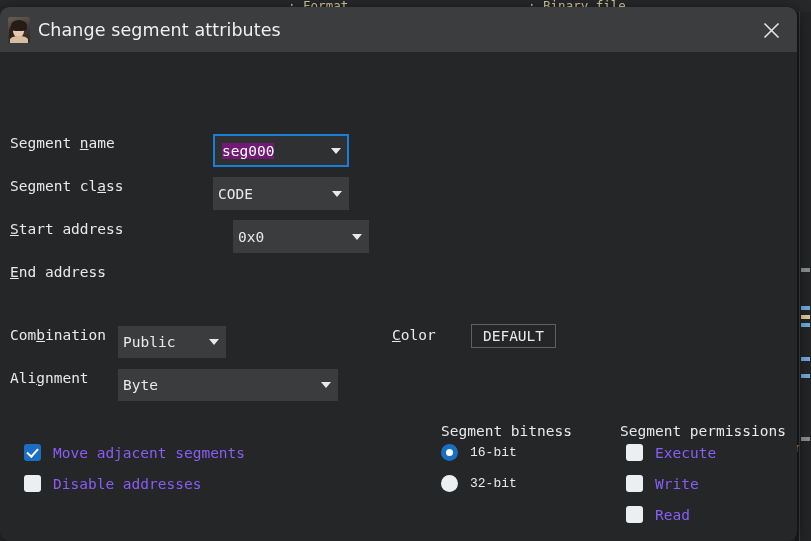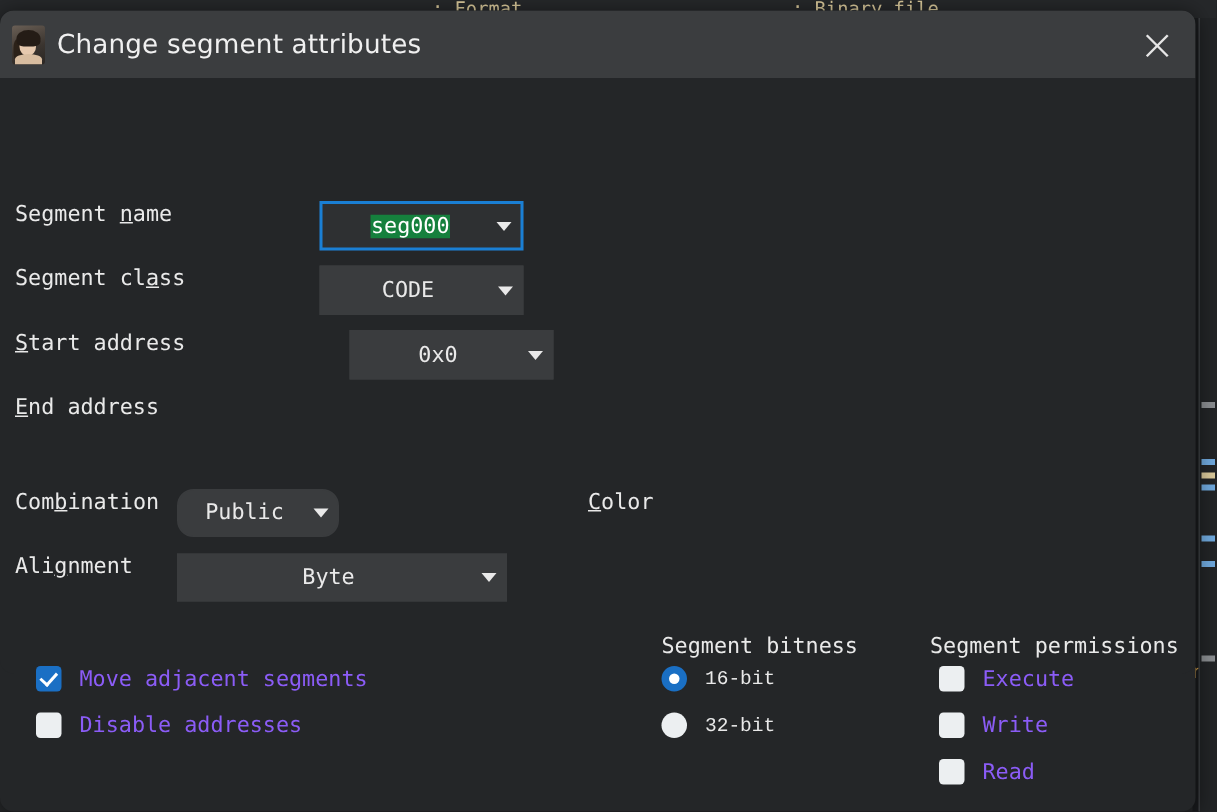--- a/index.html
+++ b/index.html
@@ -134,21 +134,20 @@
     justify-content: center;
     cursor: pointer;
   }
   #close-button svg { display:block; }
 
   #dialog-body {
     position: relative;
     height: 397px;
     background: #242628;
     border-radius: 0 0 9px 9px;
-    text-align: center;
   }
 
   
   .field-label {
     position: absolute;
     color: #e9e9e9;
     font-family: "DejaVu Sans Mono", monospace;
     font-size: 14.5px;
     white-space: pre;
   }
@@ -173,21 +172,21 @@
     font-family: "DejaVu Sans Mono", monospace;
     font-size: 14.5px;
     padding-left: 4px;
     white-space: pre;
     overflow: hidden;
   }
   .combo.focused .combo-value {
     padding-left: 7px;
   }
   .combo .combo-value .sel {
-    background: #15803d;
+    background: #701a75;
     color: #ffffff;
   }
   .combo .arrow {
     width: 22px;
     display: flex;
     align-items: center;
     justify-content: center;
   }
   .arrow-glyph {
     width: 0; height: 0;
@@ -347,28 +346,31 @@
     <div class="combo" style="left:213px; top:168px; width:136px; height:33px;margin-left:20px;">
       <div class="combo-value">0x0</div>
       <div class="arrow">
           <div class="arrow-glyph"></div>
         </div>
     </div>
 
     <div class="field-label" style="left:10px; top:212px;"><span class="mn">E</span><span>nd address</span></div>
 
     <div class="field-label" style="left:10px; top:275px;"><span>Com</span><span class="mn">b</span><span>ination</span></div>
-    <div class="combo" style="left:118px; top:274px; width:108px; height:32px;border-radius:11px;">
+    <div class="combo" style="left:118px; top:274px; width:108px; height:32px;">
       <div class="combo-value">Public</div>
       <div class="arrow">
           <div class="arrow-glyph"></div>
         </div>
     </div>
 
     <div class="field-label" style="left:392px; top:275px;"><span class="mn">C</span><span>olor</span></div>
+    <div class="flat-button" style="left:471px; top:272px; width:85px; height:24px;">
+      <span>DEFAULT</span>
+    </div>
 
     <div class="field-label" style="left:10px; top:318px;"><span>Ali</span><span class="mn">g</span><span>nment</span></div>
     <div class="combo" style="left:118px; top:317px; width:220px; height:32px;">
       <div class="combo-value">Byte</div>
       <div class="arrow">
           <div class="arrow-glyph"></div>
         </div>
     </div>
 
     <div class="checkrow" style="left:24px; top:392px;">

